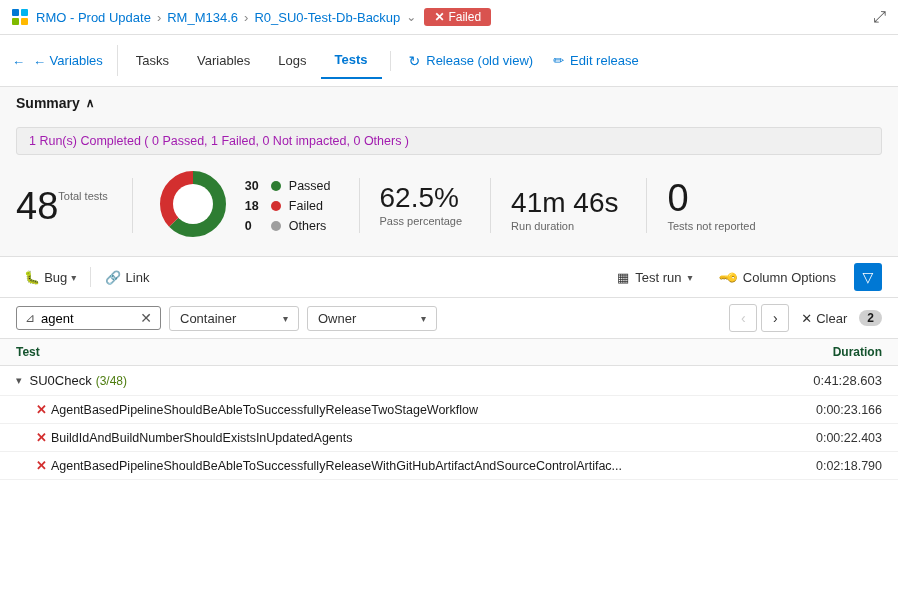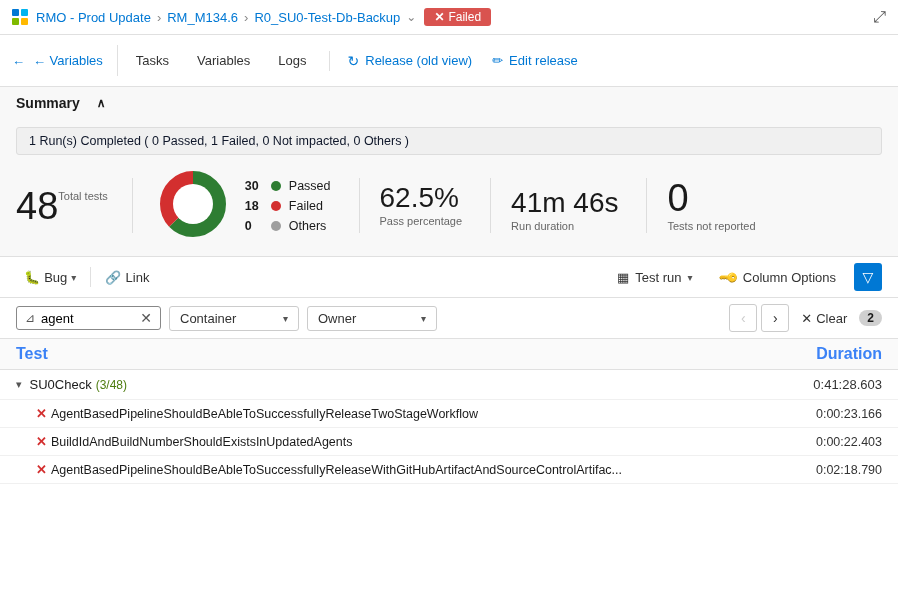--- a/index.html
+++ b/index.html
@@ -35,41 +35,42 @@
 
 <div style="display:flex; align-items:center; padding:0 12px; border-bottom:1px solid #e0e0e0;">
   <div style="display:flex; align-items:center; gap:4px; color:#0078d4; padding:8px 14px 8px 0; cursor:pointer; font-size:13px; border-right:1px solid #e0e0e0; margin-right:4px;">
     <span>←</span>
     <span style="margin-left:-14px; padding-left:18px;">← Variables</span>
   </div>
 
   <div style="padding:10px 14px; cursor:pointer; color:#333; font-size:13px; position:relative;">Tasks</div>
   <div style="padding:18px 14px; cursor:pointer; color:#333; font-size:13px;">Variables</div>
   <div style="padding:10px 14px; cursor:pointer; color:#333; font-size:13px;">Logs</div>
+  <div style="padding:10px 14px; cursor:pointer; color:#0078d4; font-weight:600; font-size:13px; position:relative; border-bottom:2px solid #0078d4;">Tests</div>
 
   <div style="width:1px; background:#e0e0e0; height:20px; margin:0 8px;"></div>
 
   <div style="display:flex; align-items:center; gap:6px; color:#0078d4; padding:8px 10px; cursor:pointer; font-size:13px;">
     <span style="font-size:14px;">↻</span>
     <span>Release (old view)</span>
   </div>
 
   <div style="display:flex; align-items:center; gap:6px; color:#0078d4; padding:8px 10px; cursor:pointer; font-size:13px;">
     <span style="font-size:13px;">✏</span>
     <span>Edit release</span>
   </div>
 </div>
 
 <div style="background:#f8f8f8; border-bottom:1px solid #e0e0e0;">
-  <div style="display:flex; align-items:center; gap:17px; padding:8px 16px; font-weight:600; font-size:14px; cursor:pointer;">
+  <div style="display:flex; align-items:center; gap:6px; padding:8px 16px; font-weight:600; font-size:14px; cursor:pointer;">
     <span>Summary</span>
     <span style="font-size:12px;">∧</span>
   </div>
   <div style="padding:8px 16px 14px;">
-    <div style="background:#f0f0f0; border:1px solid #ddd; border-radius:3px; padding:6px 12px; font-size:12.5px; color:#0f172a; margin-bottom:14px;">1 Run(s) Completed ( 0 Passed, 1 Failed, 0 Not impacted, 0 Others )</div>
+    <div style="background:#f0f0f0; border:1px solid #ddd; border-radius:3px; padding:6px 12px; font-size:12.5px; color:#a21caf; margin-bottom:14px;">1 Run(s) Completed ( 0 Passed, 1 Failed, 0 Not impacted, 0 Others )</div>
 
     <div style="display:flex; align-items:center; gap:0;">
 
       <div style="display:flex; padding-right:24px;">
         <span style="font-size:38px; font-weight:300; color:#1a1a1a; line-height:1;">48</span>
         <span style="font-size:11px; color:#666; margin-top:3px;">Total tests</span>
       </div>
 
       <div style="width:1px; background:#ddd; height:55px; margin-right:20px;"></div>
 
@@ -175,21 +176,21 @@
     <div style="display:flex; align-items:center; gap:4px; padding:4px 8px; cursor:pointer; font-size:13px; color:#333;">
       <span style="font-size:13px;">✕</span>
       <span>Clear</span>
     </div>
     <span style="background:#d0d0d0; border-radius:10px; padding:1px 8px; font-size:12px; font-weight:600;">2</span>
   </div>
 </div>
 
 <div style="overflow-y:auto; background:#fff;">
 
-  <div style="display:flex; align-items:flex-start; padding:6px 16px; border-bottom:1px solid #e0e0e0; background:#fafafa; font-size:16px; font-weight:600; color:#3b82f6;">
+  <div style="display:flex; align-items:flex-start; padding:6px 16px; border-bottom:1px solid #e0e0e0; background:#fafafa; font-size:12px; font-weight:600; color:#14532d;">
     <span style="flex:1;">Test</span>
     <span style="width:100px; text-align:right;">Duration</span>
   </div>
 
   <div style="display:flex; align-items:center; padding:7px 16px; border-bottom:1px solid #f0f0f0; font-size:13px; cursor:pointer;">
     <div style="flex:1; display:flex; align-items:center; gap:4px;">
       <span style="cursor:pointer; color:#555; font-size:11px; margin-right:4px;">▾</span>
       <span style="font-weight:500;">SU0Check</span>
       <span style="color:#4d7c0f; font-size:12px;">(3/48)</span>
     </div>

